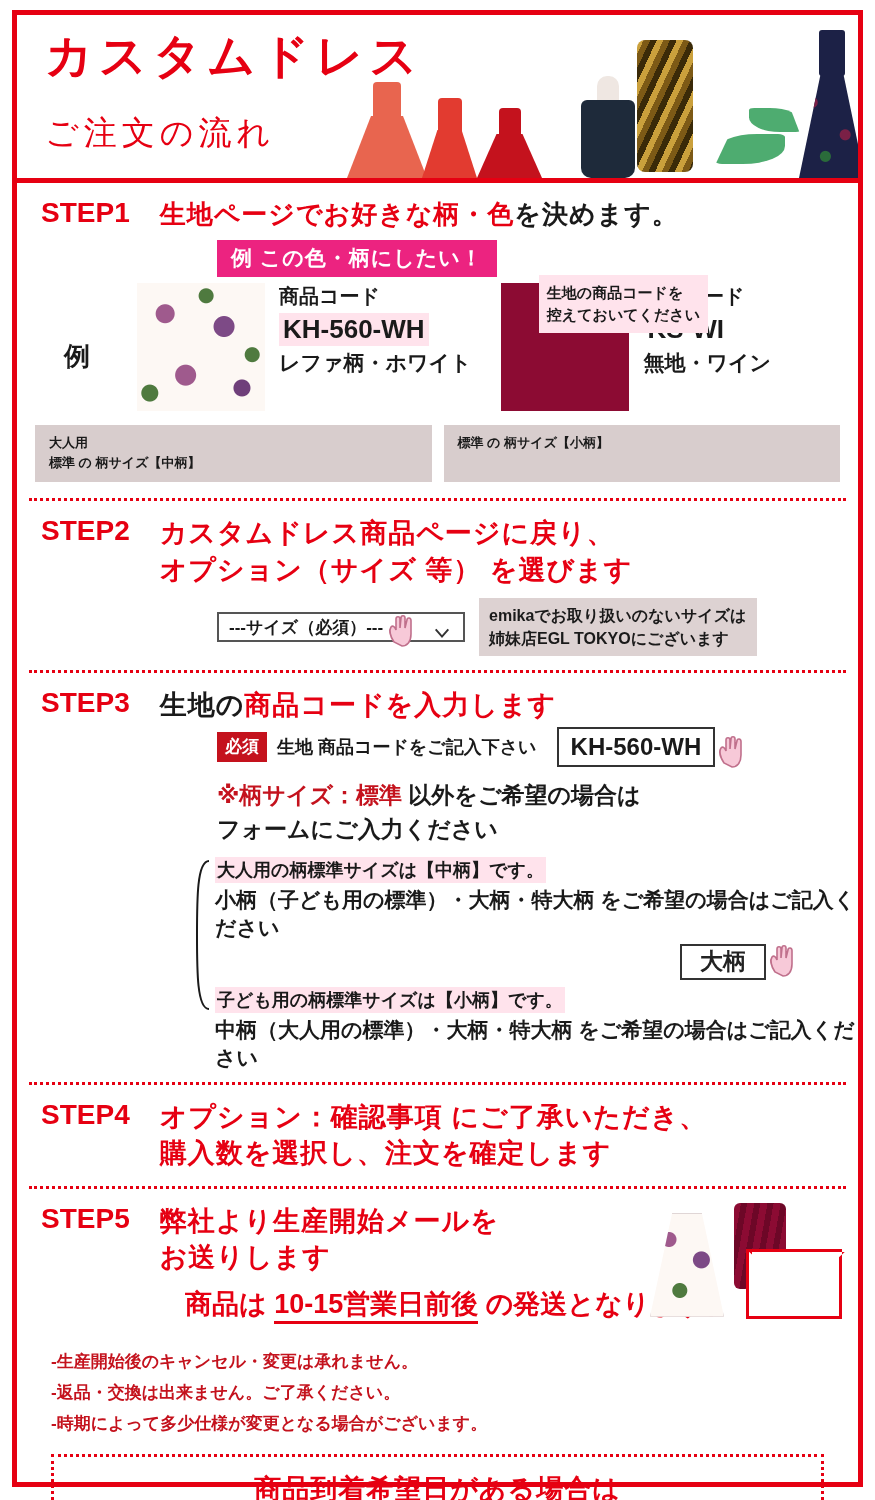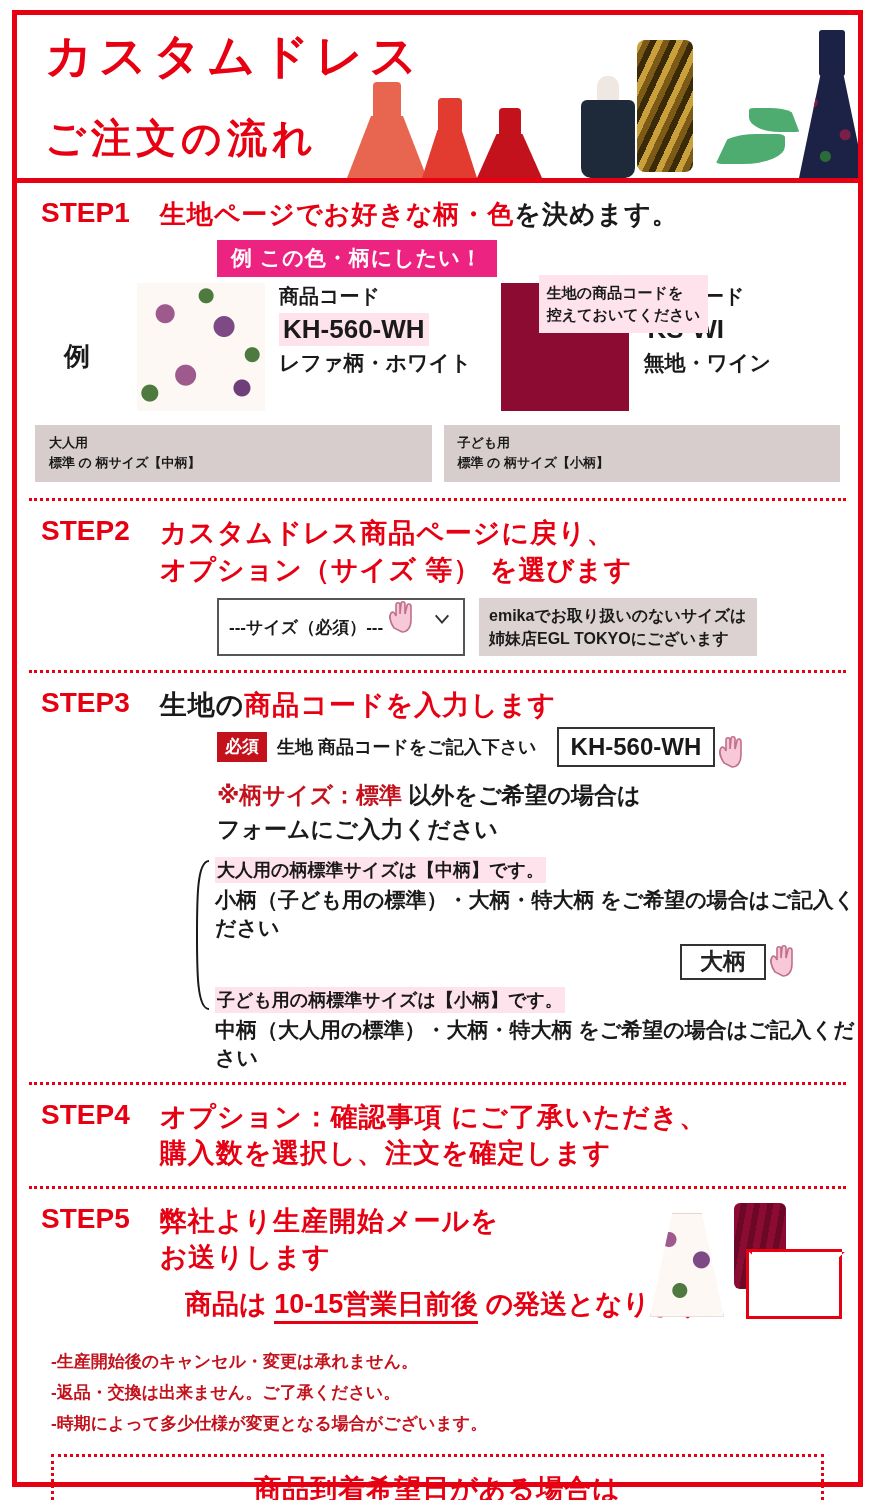--- a/index.html
+++ b/index.html
@@ -38,22 +38,22 @@
     font-size: 47px;
     font-weight: bold;
     letter-spacing: 6px;
     line-height: 1.05;
     white-space: nowrap;
   }
   .header-sub {
     position: absolute;
     left: 28px; top: 96px;
     color: #e60012;
-    font-size: 40px;
-    font-weight: bold;
+    font-size: 33px;
+    font-weight: normal;
     letter-spacing: 5px;
     white-space: nowrap;
   }
   
   .hdr-art { position: absolute; bottom: 0; }
   .dressA { left: 330px; bottom: 0; width: 80px; height: 95px; }
   .dressB { left: 405px; bottom: 0; width: 55px; height: 80px; }
   .dressC { left: 460px; bottom: 0; width: 65px; height: 70px; }
   .mannequin { left: 556px; bottom: 0; width: 70px; height: 120px; }
   .tube { left: 620px; bottom: 6px; width: 56px; height: 132px; }
@@ -225,21 +225,21 @@
     font-size: 13px;
     font-weight: bold;
     line-height: 1.5;
     padding: 8px 14px 10px;
   }
 
   
   .select-row { display: flex; align-items: center; gap: 14px; padding: 10px 0 14px 200px; }
   .fake-select {
     position: relative;
-    width: 248px; height: 58px;
+    width: 248px; height: 30px;
     border: 2px solid #555;
     background: #fff;
     display: flex; align-items: center;
     font-size: 17px; color: #1a1a1a;
     padding-left: 10px;
     font-weight: bold;
   }
   .fake-select .chev {
     position: absolute; right: 12px; top: 10px;
     width: 18px; height: 18px;
@@ -418,21 +418,20 @@
           </div>
         </div>
       </div>
 
       <div class="grey-bars">
         <div class="grey-bar">
           <div>大人用</div>
           <div>標準 の 柄サイズ【中柄】</div>
         </div>
         <div class="grey-bar">
-          <div>子ども用</div>
           <div>標準 の 柄サイズ【小柄】</div>
         </div>
       </div>
     </div>
 
     <div class="dotted-sep"></div>
 
     <div class="step">
       <div class="step-head">
         <div class="step-label">STEP2</div>

